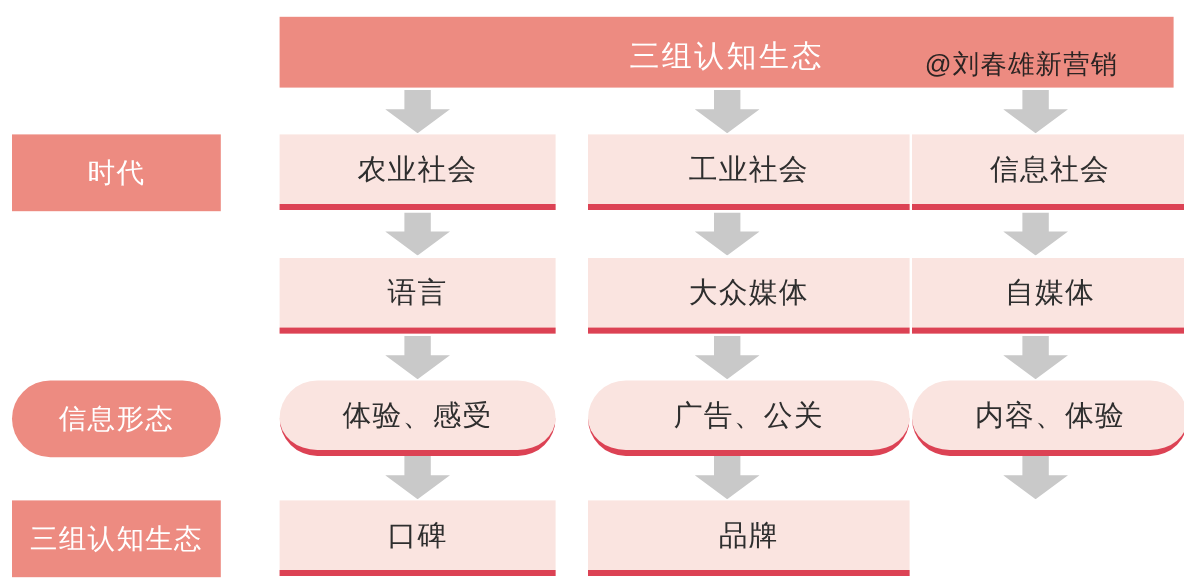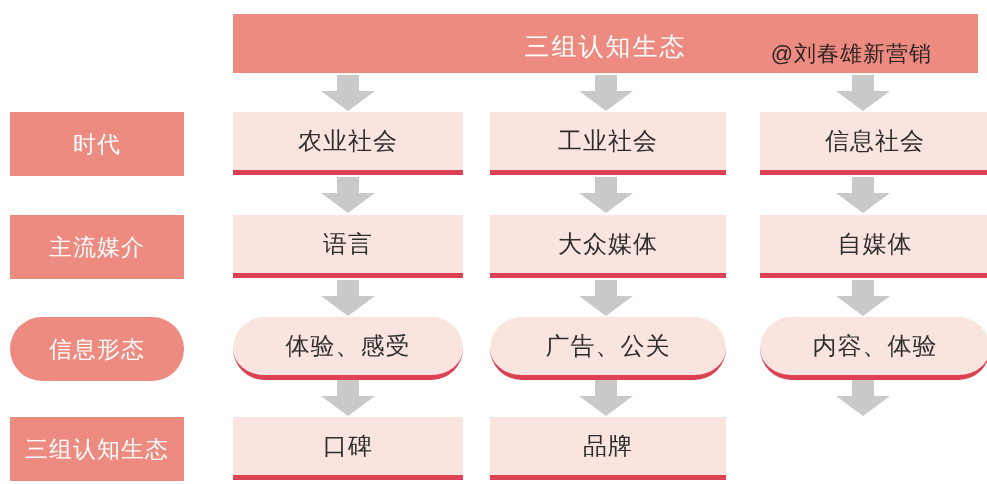--- a/index.html
+++ b/index.html
@@ -78,21 +78,21 @@
     color: #2E2E2E;
     font-size: 24px;
     font-weight: 500;
     letter-spacing: 1px;
     display: flex;
     align-items: center;
     justify-content: center;
   }
   
   .col0 { left: 233px; width: 230px; }
-  .col1 { left: 490px; width: 236px; }
+  .col1 { left: 490px; width: 268px; }
   .col2 { left: 748px; width: 230px; margin-left: 12px; }
   
   .row0 { top: 112px; }
   .row1 { top: 215px; }
   .row2 { top: 317px; border-radius: 32px; }
   .row3 { top: 417px; }
   
   .arrow {
     position: absolute;
     width: 54px;
@@ -127,21 +127,20 @@
         <polygon points="16,0 38,0 38,16 54,16 27,36 0,16 16,16" fill="#C9C9C9"></polygon>
       </svg>
     </div>
   <div class="arrow ay0 ax2">
       <svg viewBox="0 0 54 36">
         <polygon points="16,0 38,0 38,16 54,16 27,36 0,16 16,16" fill="#C9C9C9"></polygon>
       </svg>
     </div>
 
   <div class="label-box row0">时代</div>
-  <div class="label-box row1">主流媒介</div>
   <div class="label-box row2">信息形态</div>
   <div class="label-box row3">三组认知生态</div>
 
   <div class="cell row0 col0">农业社会</div>
   <div class="cell row0 col1">工业社会</div>
   <div class="cell row0 col2">信息社会</div>
 
   <div class="arrow ay1 ax0">
       <svg viewBox="0 0 54 36">
         <polygon points="16,0 38,0 38,16 54,16 27,36 0,16 16,16" fill="#C9C9C9"></polygon>

